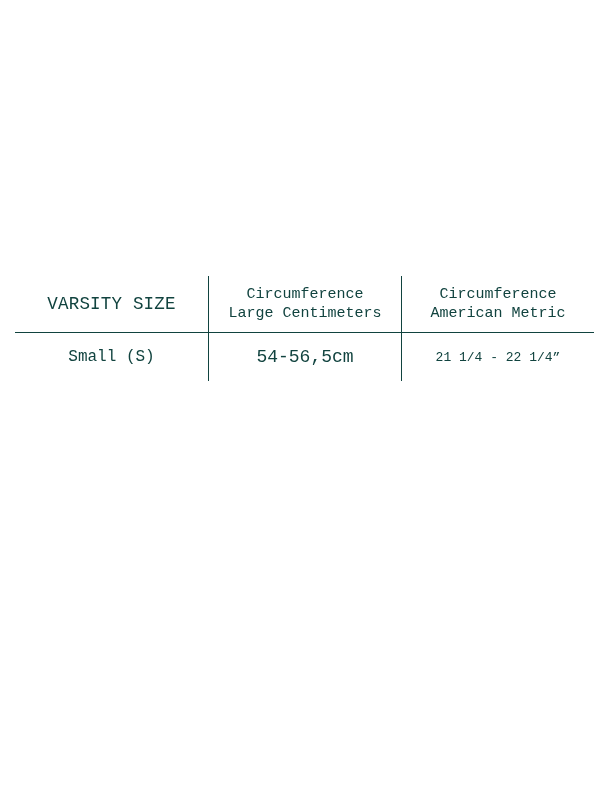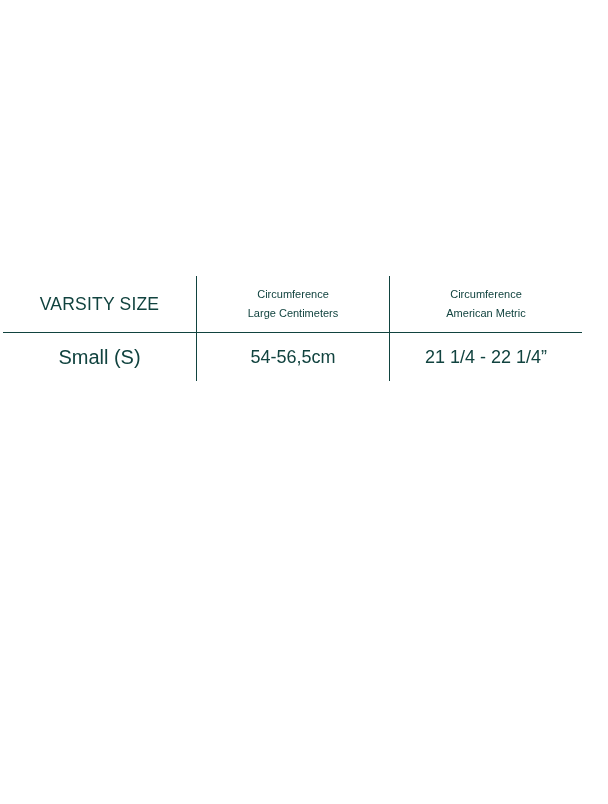--- a/index.html
+++ b/index.html
@@ -17,23 +17,24 @@
   }
   .page {
     position: absolute;
     left: 0;
     top: 0;
     width: 608px;
     height: 804px;
   }
   .size-table-wrap {
     position: absolute;
-    left: 2px;
+    left: 14px;
     top: 275px;
     width: 580px;
+    font-family: Liberation Mono, monospace;
   }
   table.size-table {
     width: 580px;
     border-collapse: collapse;
     table-layout: fixed;
     border: 1.2px solid #11433f;
     border-radius: 14px;
     overflow: hidden;
   }
   table.size-table td,
@@ -60,36 +61,36 @@
   }
   tr.body-row td {
     height: 48px;
   }
   .head-cell-single {
     font-size: 17.5px;
     line-height: 22px;
     letter-spacing: 0.2px;
   }
   .head-cell-two {
-    font-size: 11px;
+    font-size: 15px;
     line-height: 19px;
   }
   .head-cell-two .l1,
   .head-cell-two .l2 {
     display: block;
   }
   .cell-size {
-    font-size: 20px;
+    font-size: 16px;
   }
   .cell-metric {
     font-size: 18px;
     border-radius: 13px;
   }
   .cell-imperial {
-    font-size: 18px;
+    font-size: 13px;
   }
 </style>
 </head>
 <body>
 
 <div class="page">
 
   <div class="size-table-wrap">
     <table class="size-table">
       <colgroup>

